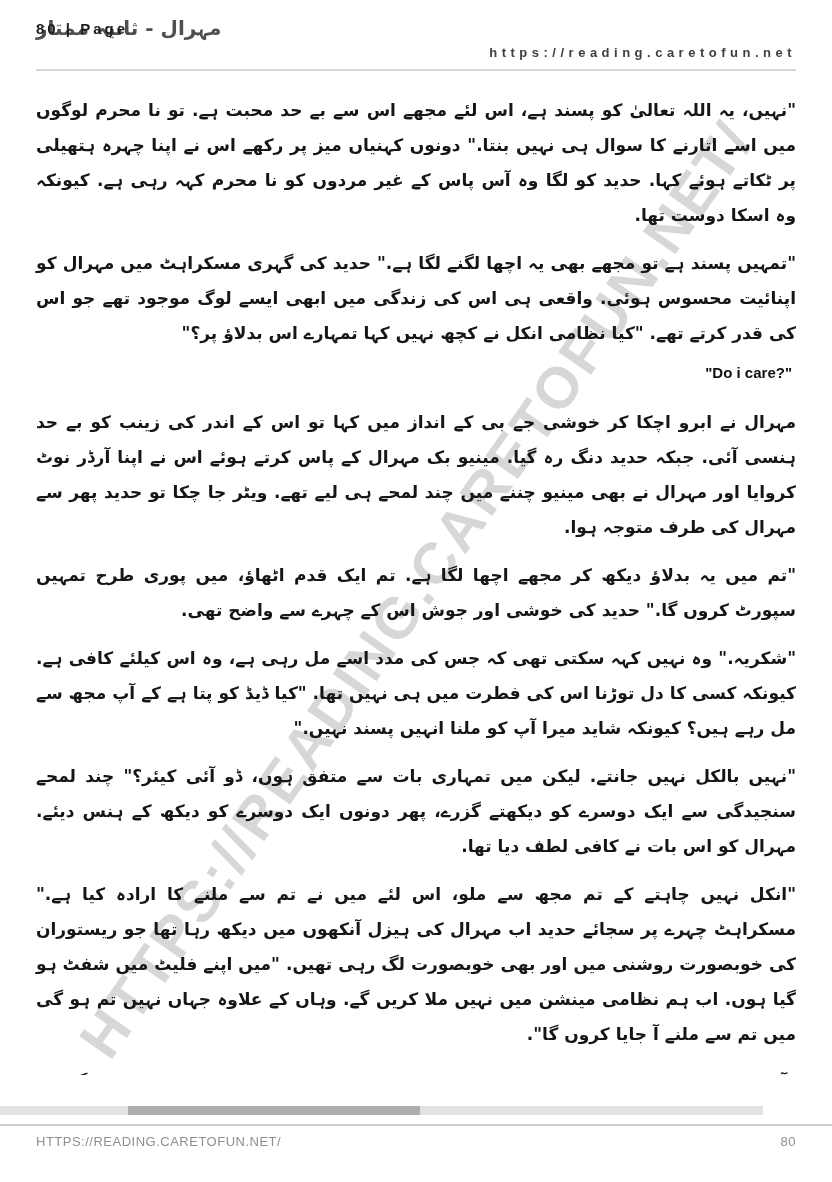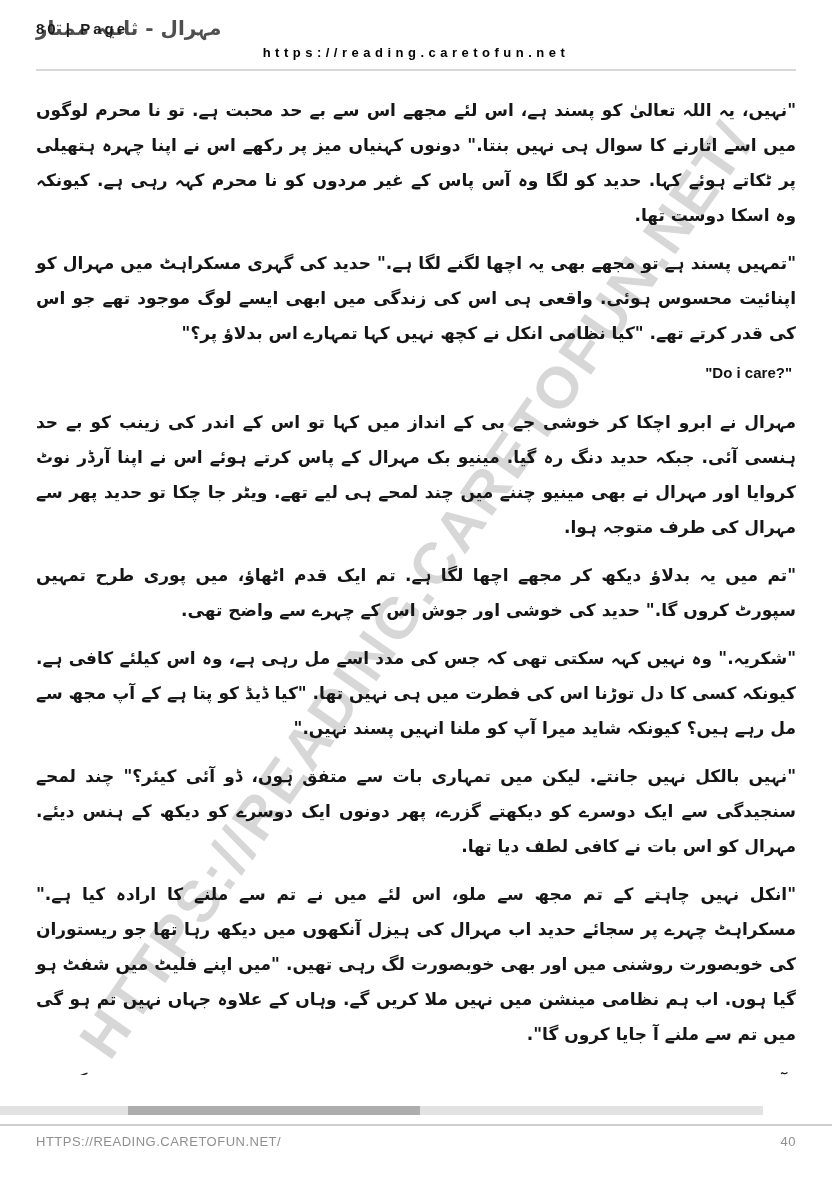--- a/index.html
+++ b/index.html
@@ -14,23 +14,23 @@
   .page-label {
     position: absolute; left: 36px; top: 20px;
     font-family: "Liberation Sans", sans-serif; font-weight: bold;
     font-size: 15px; color: #1c1c1c; letter-spacing: 3px;
   }
   .title {
     text-align: left; direction: rtl;
     font-size: 20px; font-weight: bold; color: #4f4f4f; letter-spacing: 5px;
   }
   .header-url {
-    text-align: center; margin-top: 5px;
+    text-align: right; margin-top: 5px;
     font-family: "Liberation Sans", sans-serif; font-weight: bold;
-    font-size: 13px; color: #000000; letter-spacing: 4.5px;
+    font-size: 13px; color: #404040; letter-spacing: 4.5px;
   }
   .rule { border: none; border-top: 2px solid #d8d8d8; margin: 9px 0 0 0; }
 
   .watermark {
     position: absolute; left: 50%; top: 51%;
     transform: translate(-50%, -50%) rotate(-55deg);
     font-family: "Liberation Sans", sans-serif; font-weight: bold;
     font-size: 58px; letter-spacing: 3px; white-space: nowrap;
     color: rgba(110, 110, 110, 0.28);
     z-index: 0; pointer-events: none;
@@ -99,16 +99,16 @@
     </div>
 
   <div class="scrollbar-track">
     <div class="scrollbar-thumb"></div>
   </div>
 
   <div class="footer-rule"></div>
 
   <div class="footer">
     <span>HTTPS://READING.CARETOFUN.NET/</span>
-    <span>40</span>
+    <span>80</span>
   </div>
 
 </div>
 
 </body></html>

